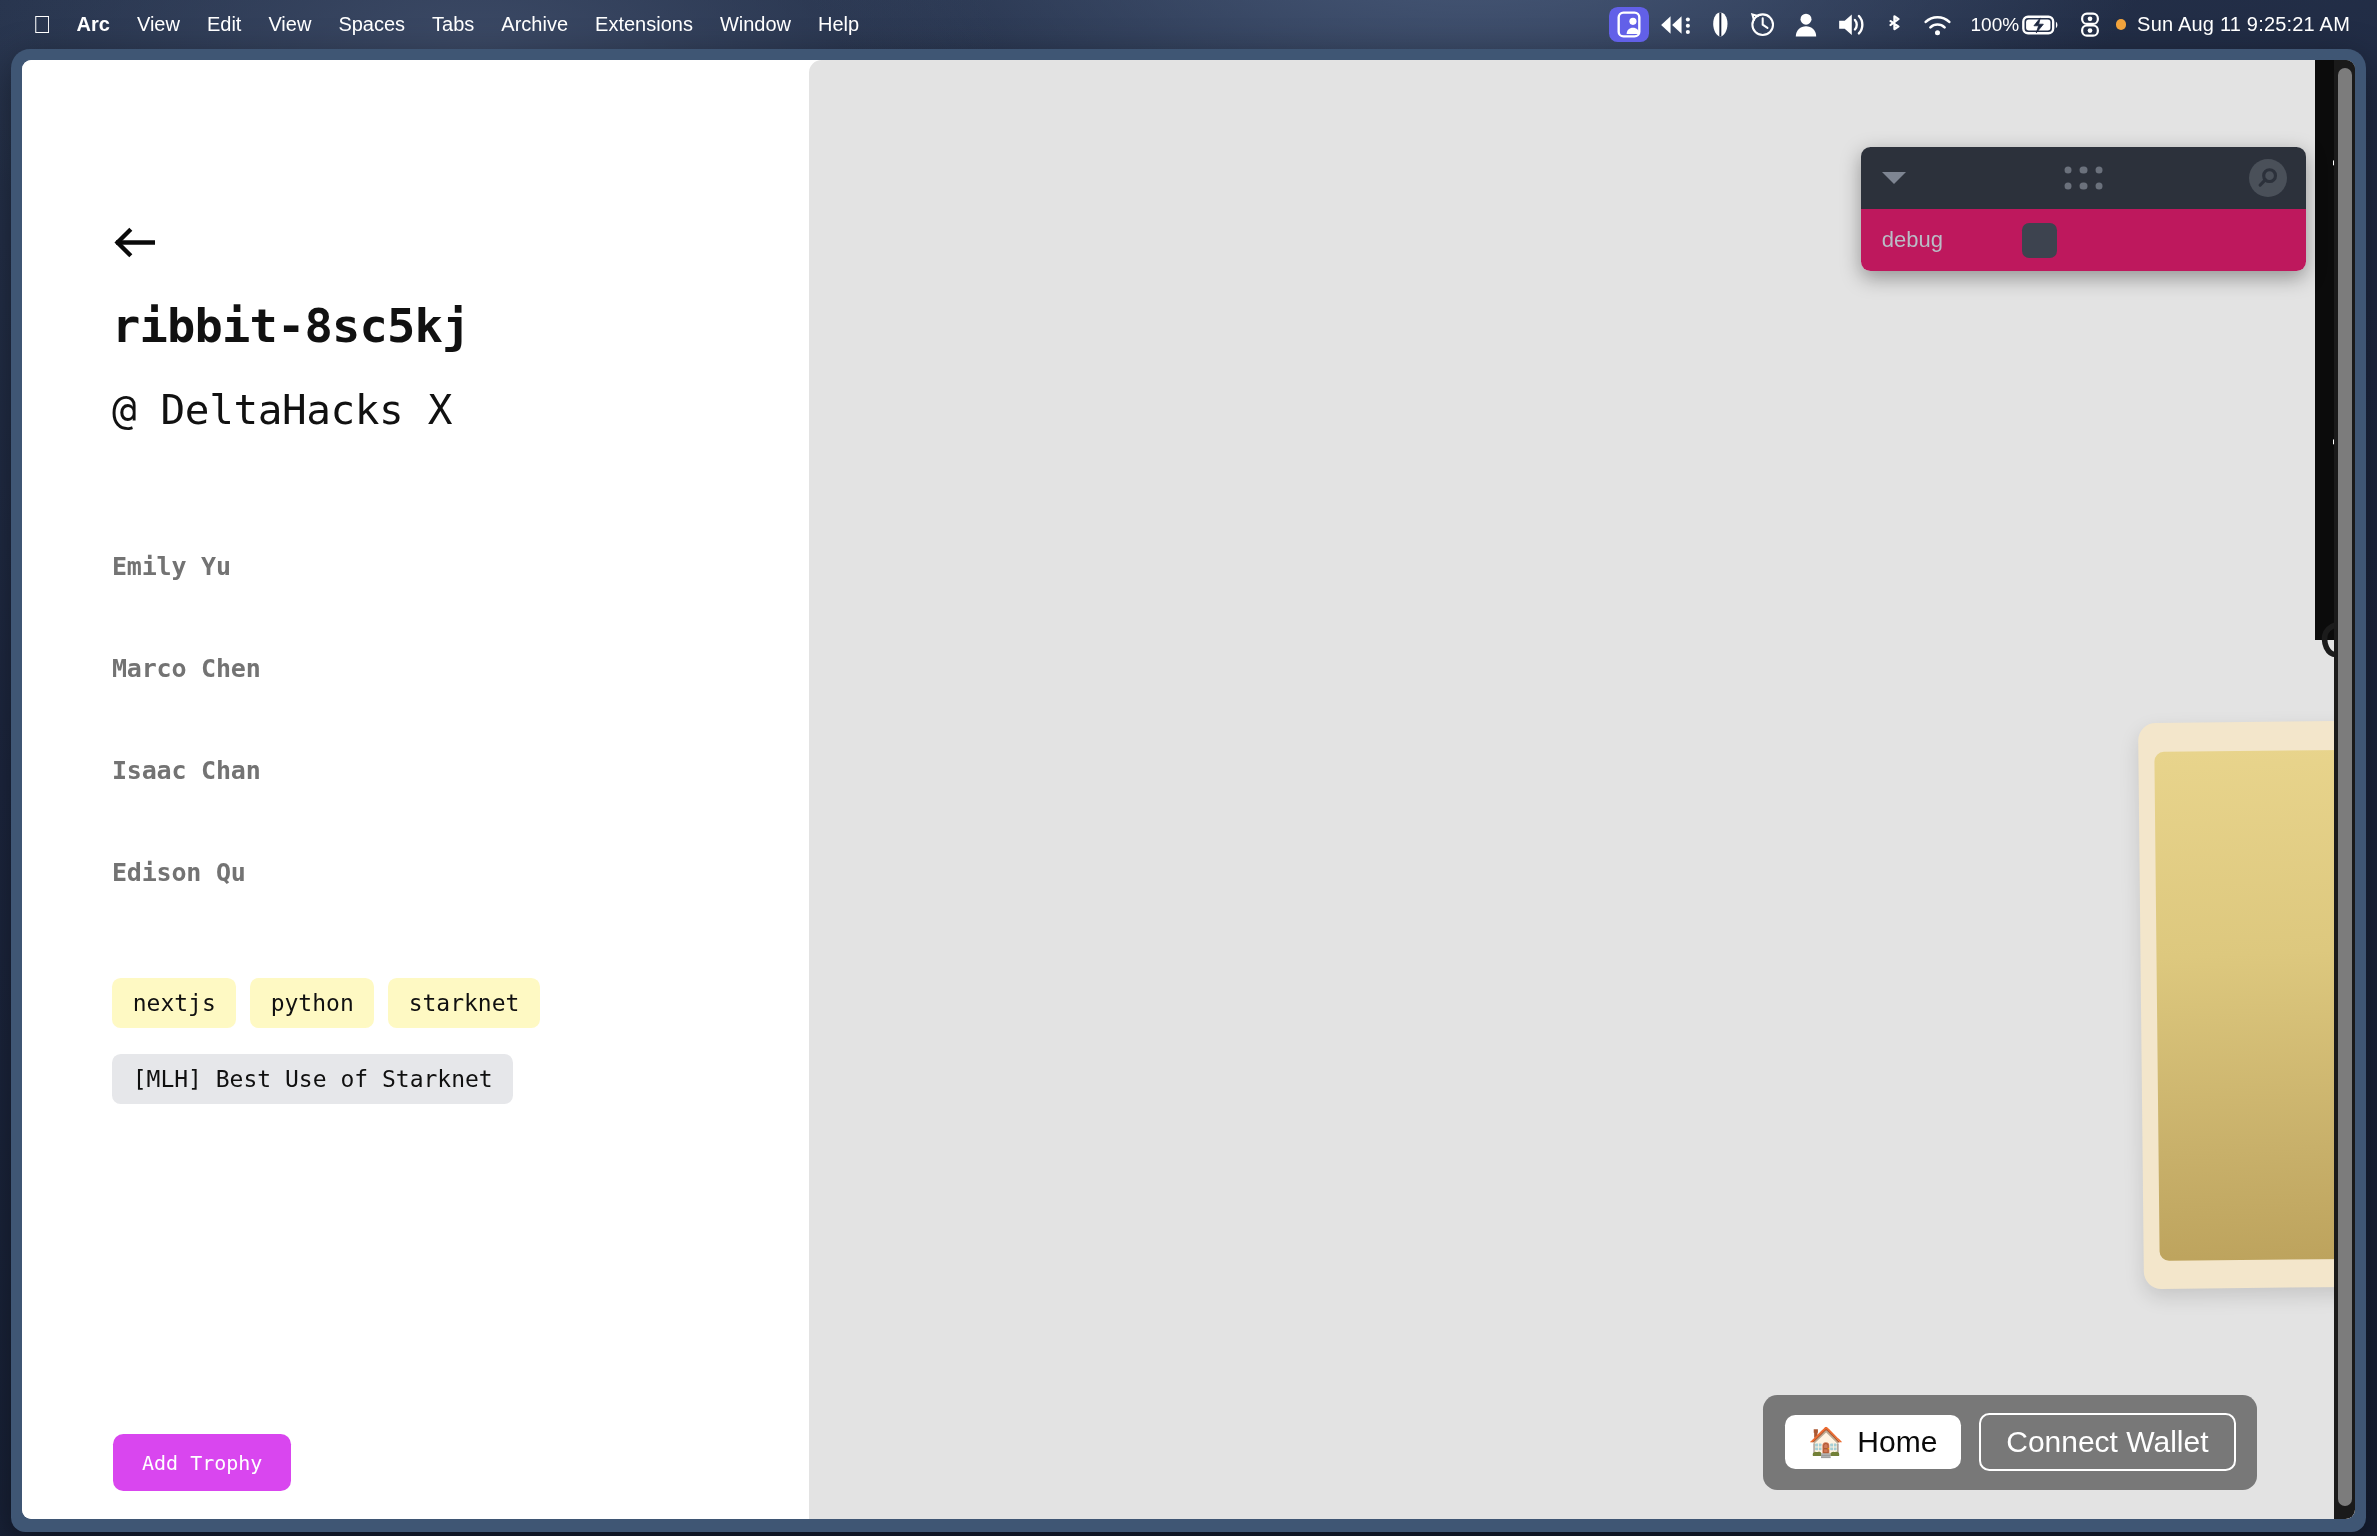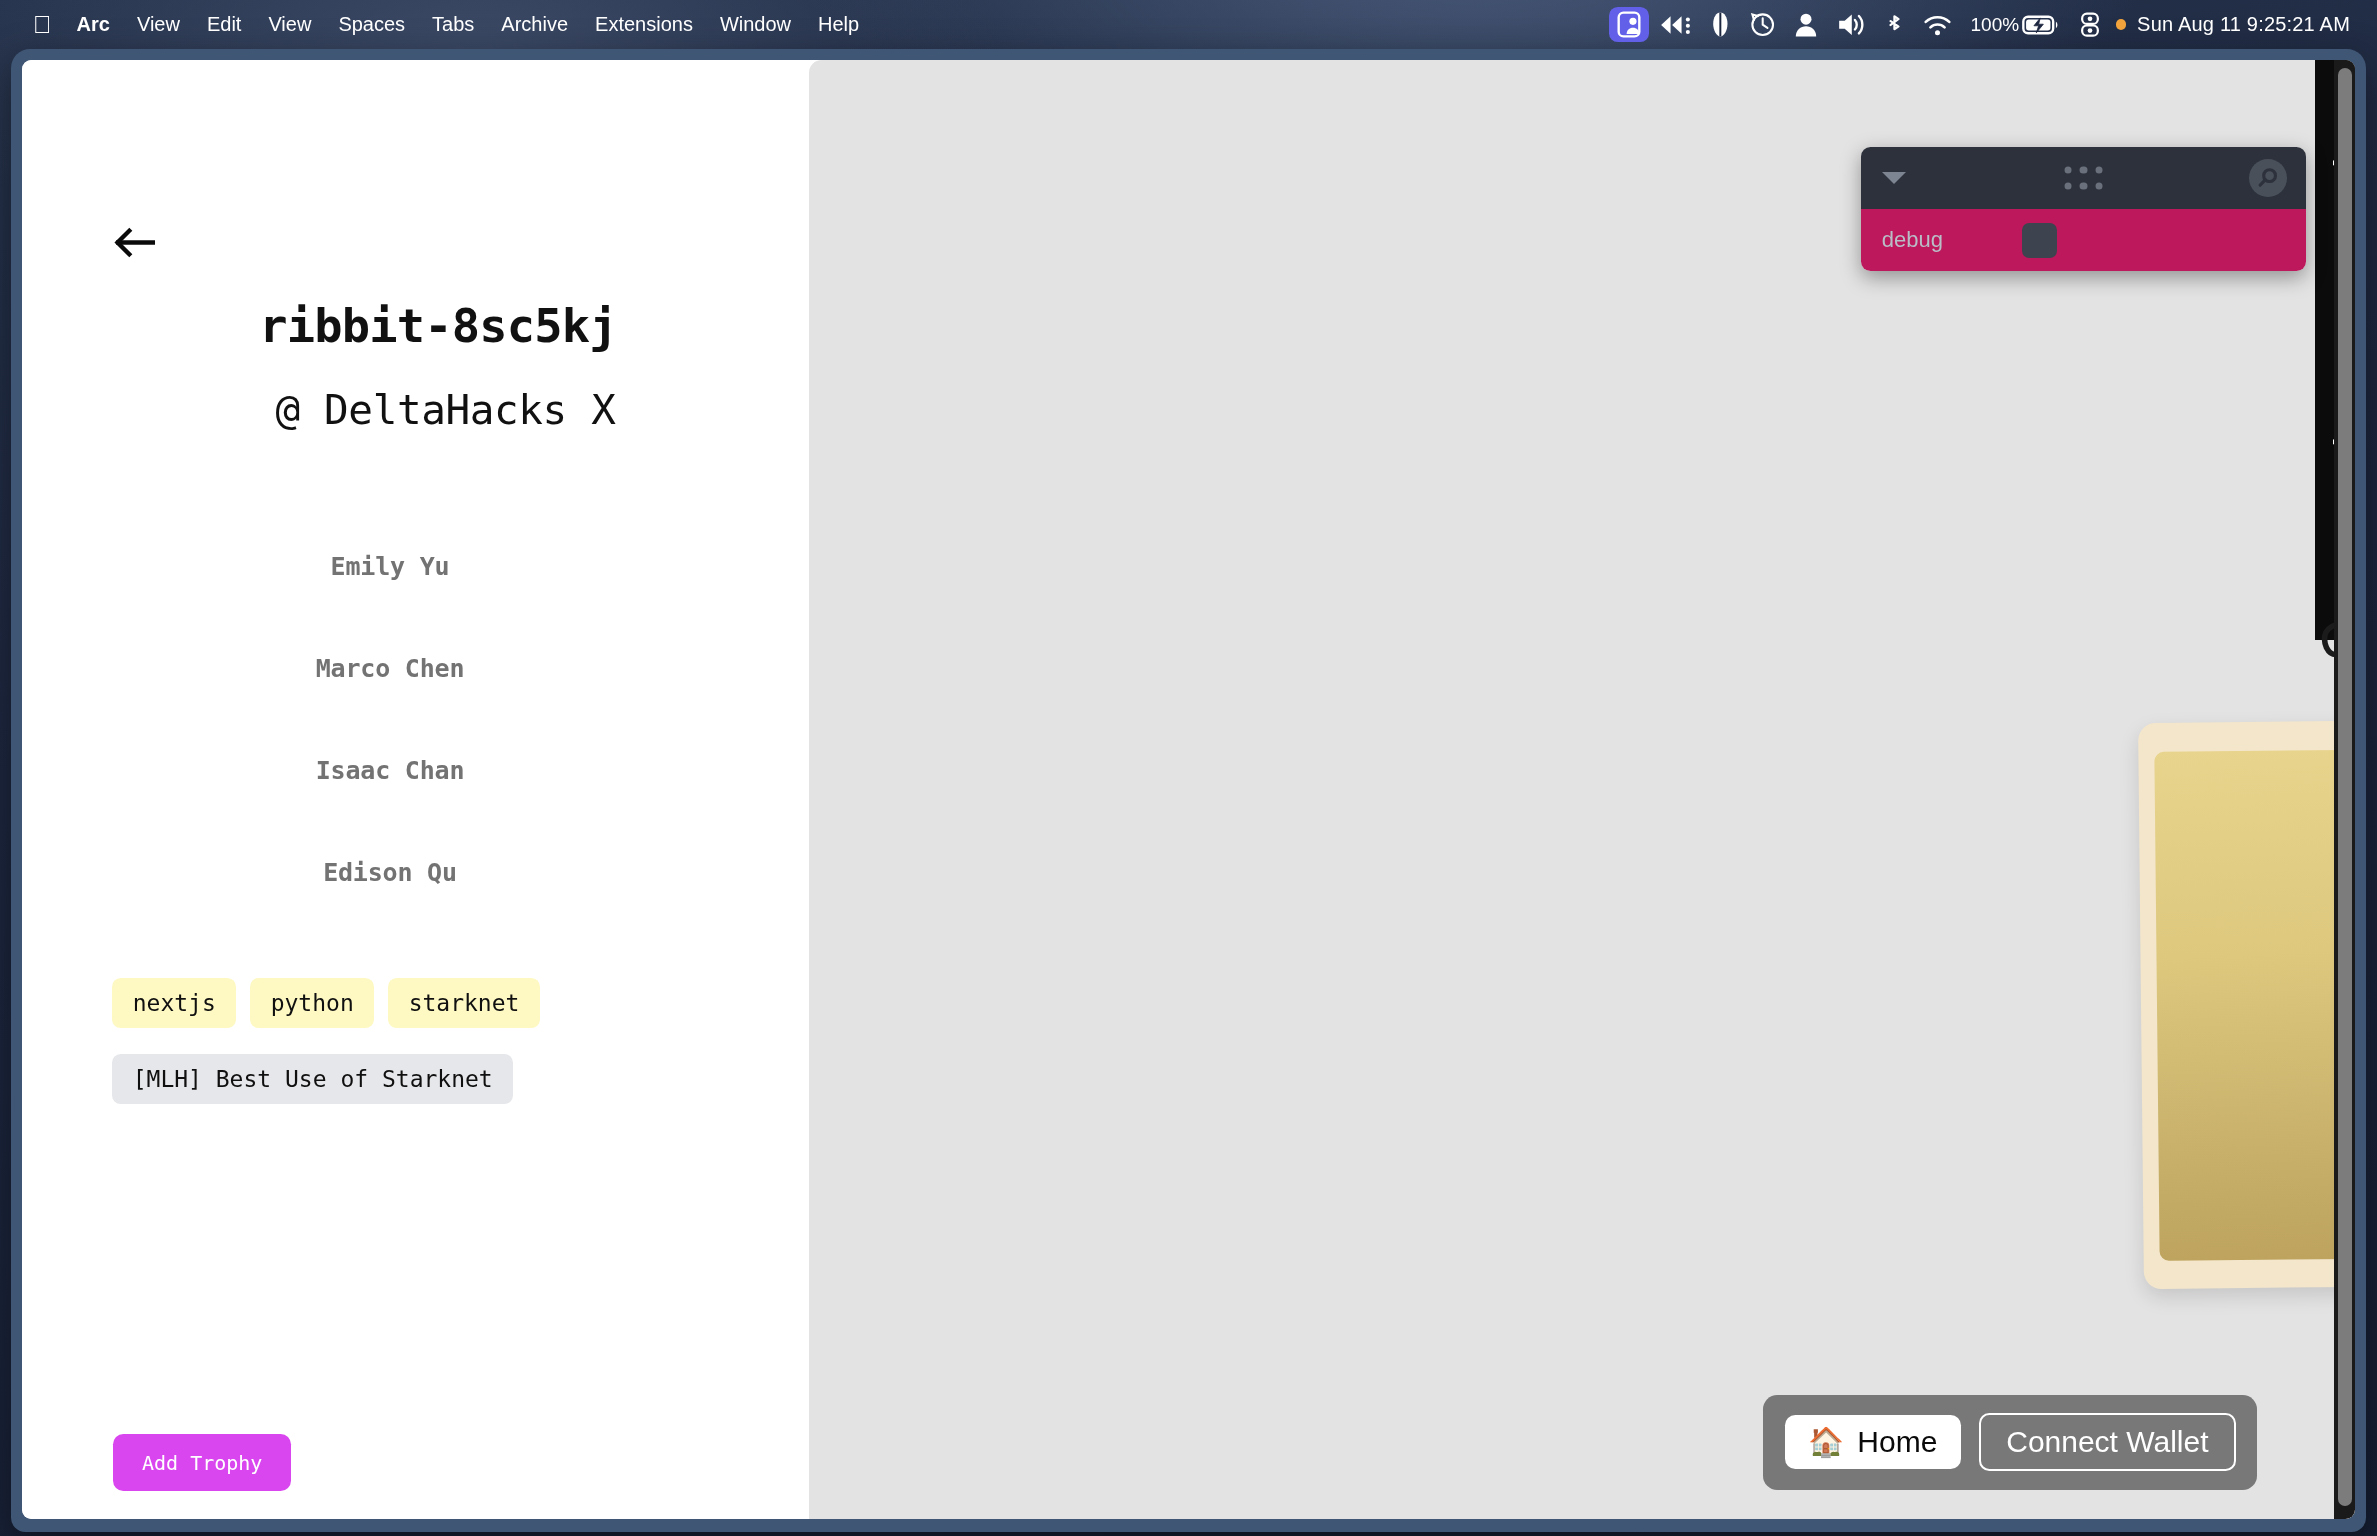--- a/index.html
+++ b/index.html
@@ -73,21 +73,21 @@
     position:relative; width:100%; height:100%;
     background:#ffffff; border-radius:9.5px; overflow:hidden;
   }
 
   
   #left-panel {
     position:absolute; left:0; top:0; width:787px; height:100%;
     background:#ffffff;
     padding:79px 0 0 0;
   }
-  .mono { font-family:"DejaVu Sans Mono", "Liberation Mono", monospace;text-align:center; }
+  .mono { font-family:"DejaVu Sans Mono", "Liberation Mono", monospace; }
 
   #back-arrow {
     position:absolute; left:90px; top:164px;
     width:44px; height:37px; cursor:pointer;
   }
   #project-title {
     position:absolute; left:90px; top:242px; width:652px;
     font-size:47px; font-weight:bold; color:#111111;
     letter-spacing:-0.8px; line-height:1.0;
   }

